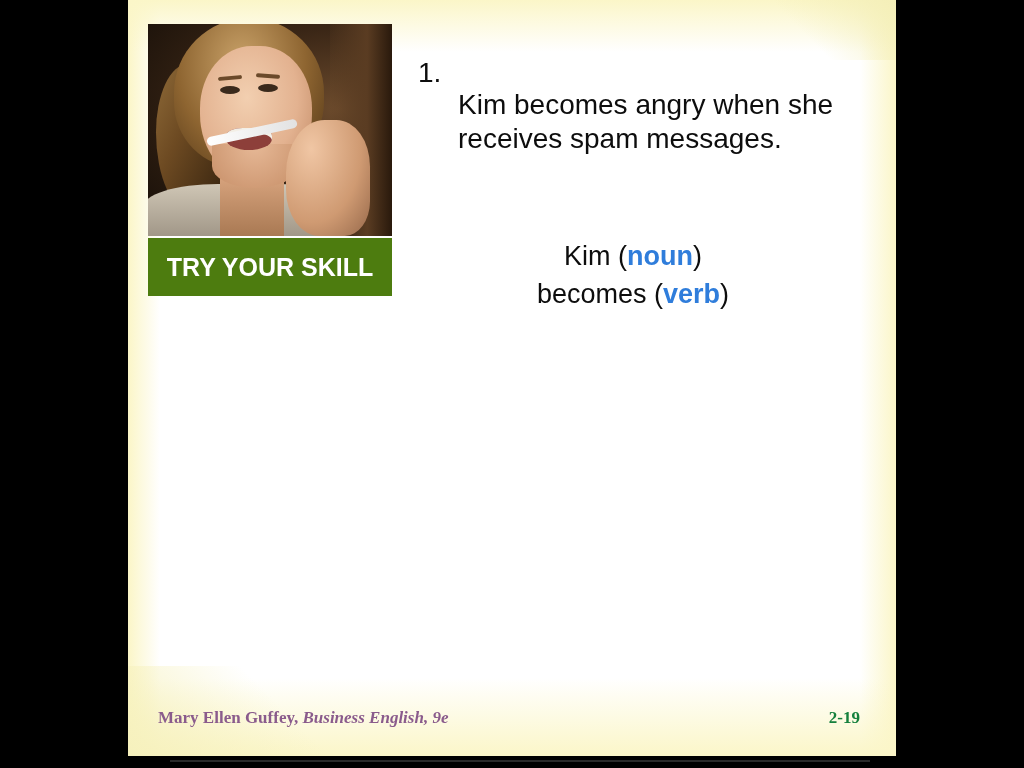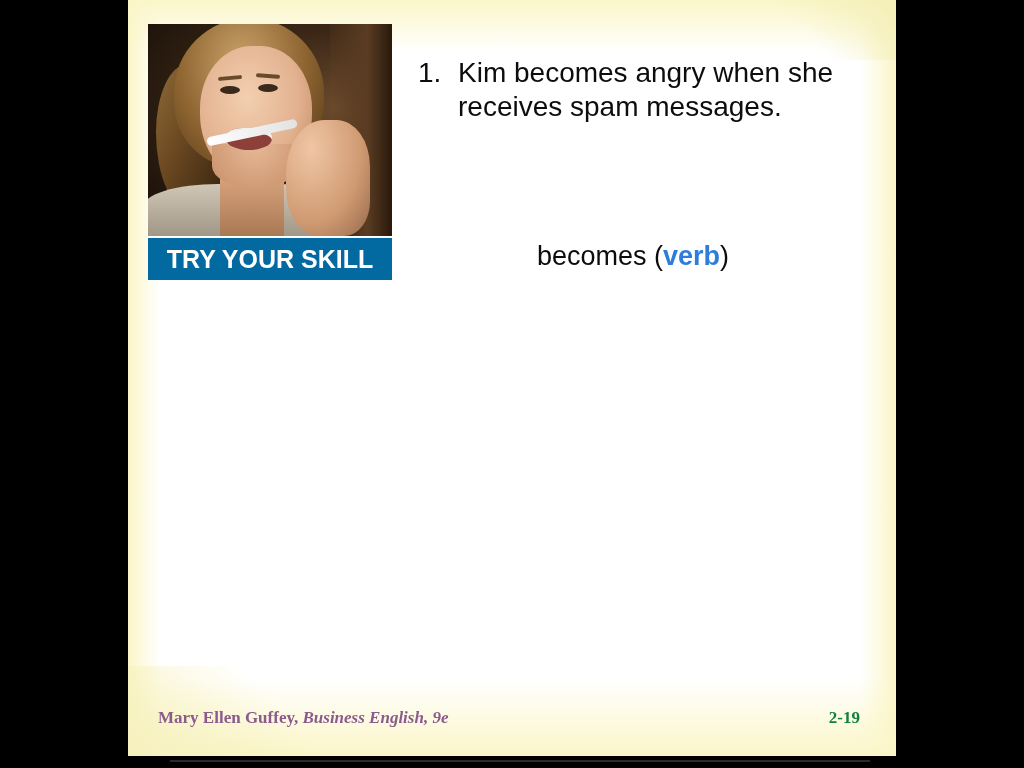--- a/index.html
+++ b/index.html
@@ -153,22 +153,22 @@
     border-radius: 5px;
     background: linear-gradient(to right, #ffffff, #e2e2e2);
     transform: rotate(-12deg);
   }
 
   #try-your-skill {
     position: absolute;
     left: 20px;
     top: 238px;
     width: 244px;
-    height: 42px;
-    background: #0369a1;
+    height: 58px;
+    background: #4d7c0f;
     color: #ffffff;
     font-size: 25px;
     font-weight: bold;
     display: flex;
     align-items: center;
     justify-content: center;
     letter-spacing: 0px;
   }
 
   #instruction {
@@ -192,20 +192,21 @@
     color: #0d0d0d;
     font-size: 28px;
     line-height: 1.22;
   }
   #question-number {
     width: 40px;
     flex: 0 0 40px;
   }
   #question-text {
     flex: 1 1 auto;
+    margin-top: 32px;
   }
 
   #answers {
     position: absolute;
     left: 290px;
     top: 238px;
     width: 430px;
     text-align: center;
     color: #0d0d0d;
     font-size: 27px;
@@ -271,20 +272,21 @@
 
     <div id="try-your-skill">TRY YOUR SKILL</div>
 
 
     <div id="question-block">
       <div id="question-number">1.</div>
       <div id="question-text">Kim becomes angry when she receives spam messages.</div>
     </div>
 
     <div id="answers">
+        <div class="answer-line"><span>Kim</span><span> (</span><span class="pos">noun</span><span>)</span></div>
         <div class="answer-line"><span>becomes</span><span> (</span><span class="pos">verb</span><span>)</span></div>
       </div>
 
     <div id="footer-citation">
       <span>Mary Ellen Guffey</span><span>, </span><span class="bi">Business English, 9e</span>
     </div>
     <div id="footer-page">2-19</div>
 
   </div>
 

